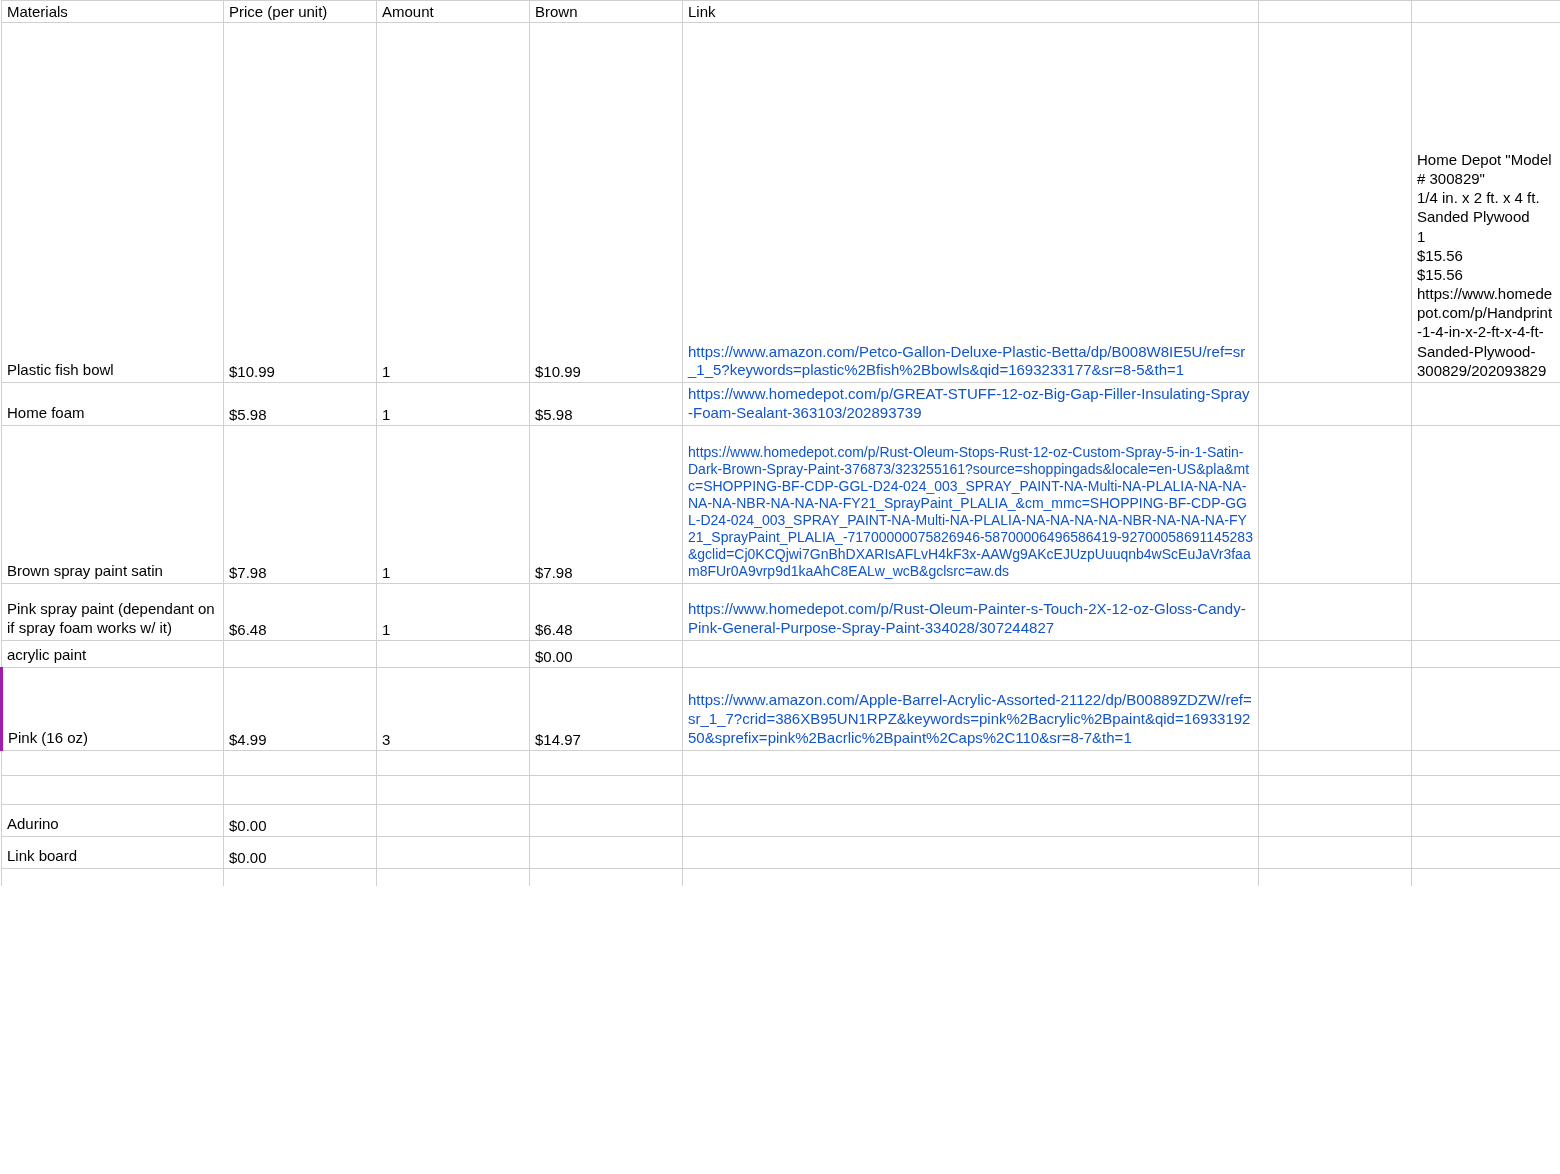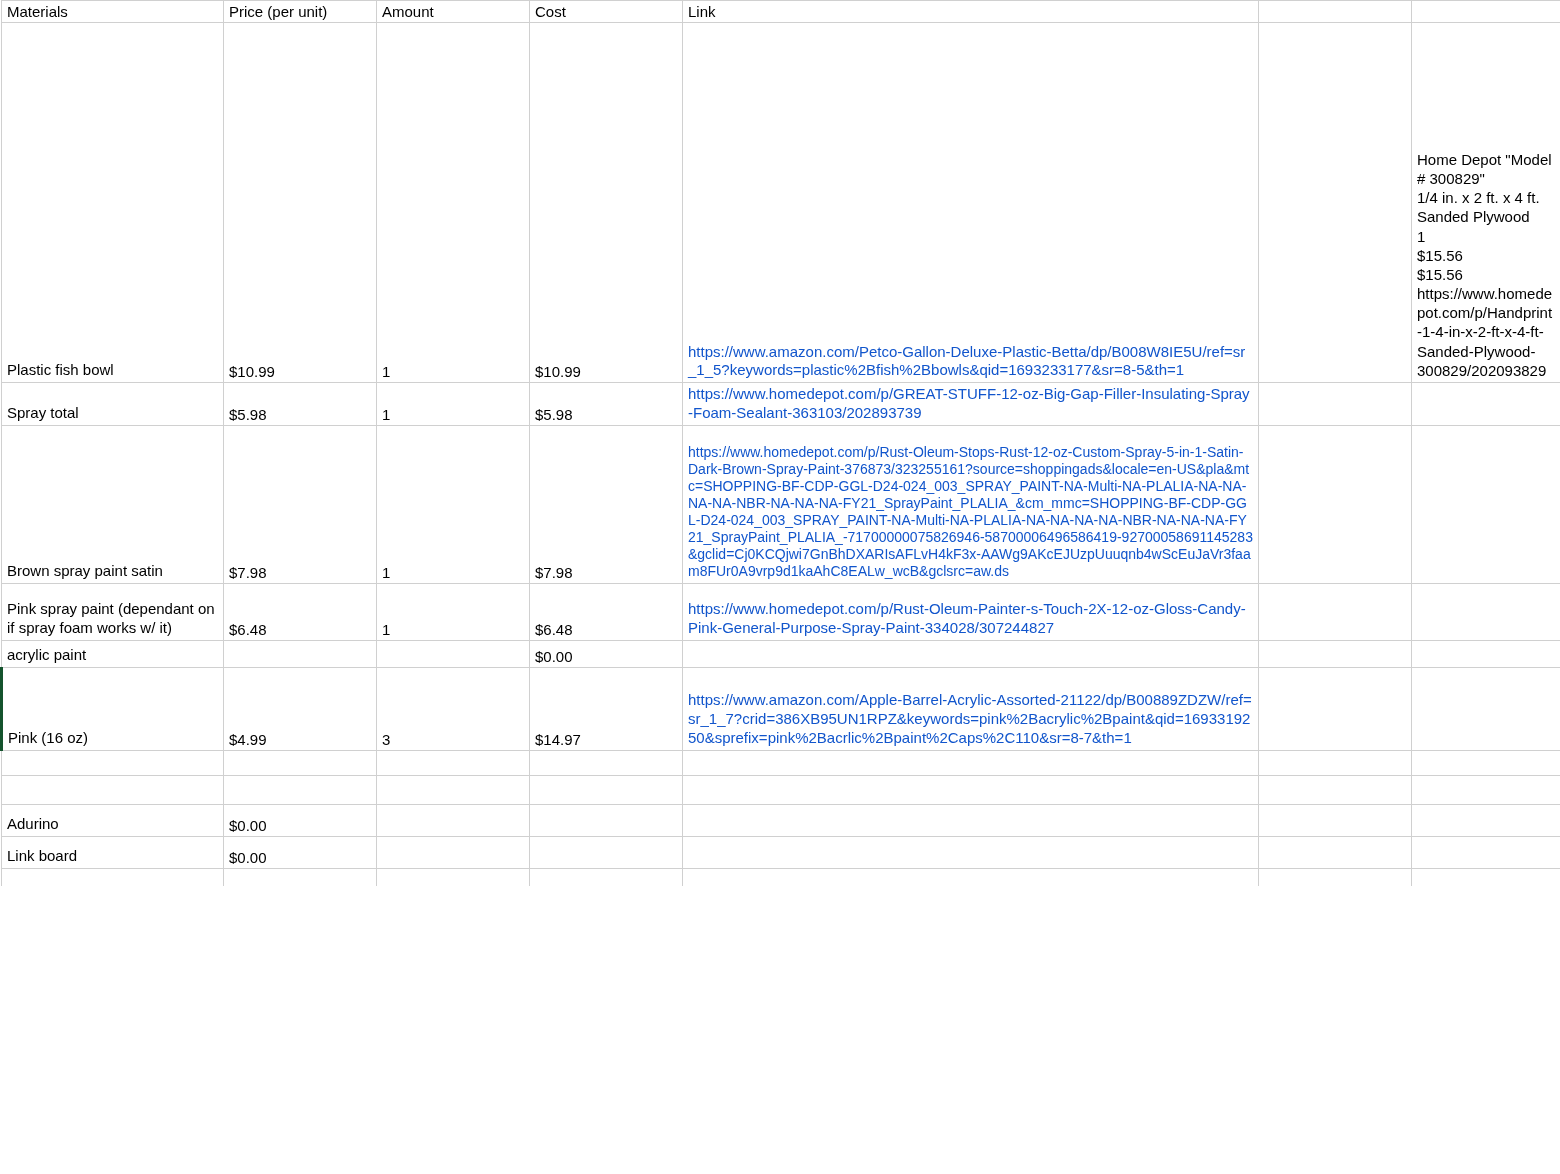--- a/index.html
+++ b/index.html
@@ -54,21 +54,21 @@
   .link.small { font-size: 14px; line-height: 1.22; }
   .note {
     vertical-align: top;
     font-size: 15px;
     line-height: 1.28;
     white-space: pre-wrap;
     word-break: break-word;
   }
   .mat { vertical-align: bottom; line-height: 1.25; }
   .linkcell { vertical-align: bottom; padding-bottom: 2px; }
-  .rowsel td:first-child { border-left: 3px solid #14532d; margin-top: 7px; }
+  .rowsel td:first-child { border-left: 3px solid #a21caf; margin-top: 7px; }
   .empty-cell { }
 </style>
 </head>
 <body>
 
 <div class="sheet">
   <table class="grid">
     <colgroup>
       <col class="c-mat">
         <col class="c-price">
@@ -76,42 +76,42 @@
         <col class="c-cost">
         <col class="c-link">
         <col class="c-emp">
         <col class="c-note">
     </colgroup>
     <tbody>
       <tr class="hdr">
         <td>Materials</td>
         <td>Price (per unit)</td>
         <td>Amount</td>
-        <td>Cost</td>
+        <td>Brown</td>
         <td>Link</td>
         <td></td>
         <td></td>
       </tr>
     <tr style="height: 360px;">
           <td class="mat">Plastic fish bowl</td>
           <td class="num">$10.99</td>
           <td class="num">1</td>
           <td class="num">$10.99</td>
           <td class="linkcell">
             <span class="link">https://www.amazon.com/Petco-Gallon-Deluxe-Plastic-Betta/dp/B008W8IE5U/ref=sr_1_5?keywords=plastic%2Bfish%2Bbowls&amp;qid=1693233177&amp;sr=8-5&amp;th=1</span>
           </td>
           <td class="empty-cell"></td>
           <td class="note">Home Depot "Model # 300829"
 1/4 in. x 2 ft. x 4 ft. Sanded Plywood	1
 $15.56
 $15.56
 https://www.homedepot.com/p/Handprint-1-4-in-x-2-ft-x-4-ft-Sanded-Plywood-300829/202093829</td>
         </tr>
         <tr style="height: 42px;">
-          <td class="mat">Spray total</td>
+          <td class="mat">Home foam</td>
           <td class="num">$5.98</td>
           <td class="num">1</td>
           <td class="num">$5.98</td>
           <td class="linkcell">
             <span class="link">https://www.homedepot.com/p/GREAT-STUFF-12-oz-Big-Gap-Filler-Insulating-Spray-Foam-Sealant-363103/202893739</span>
           </td>
           <td class="empty-cell"></td>
           <td class="note"></td>
         </tr>
         <tr style="height: 158px;">

